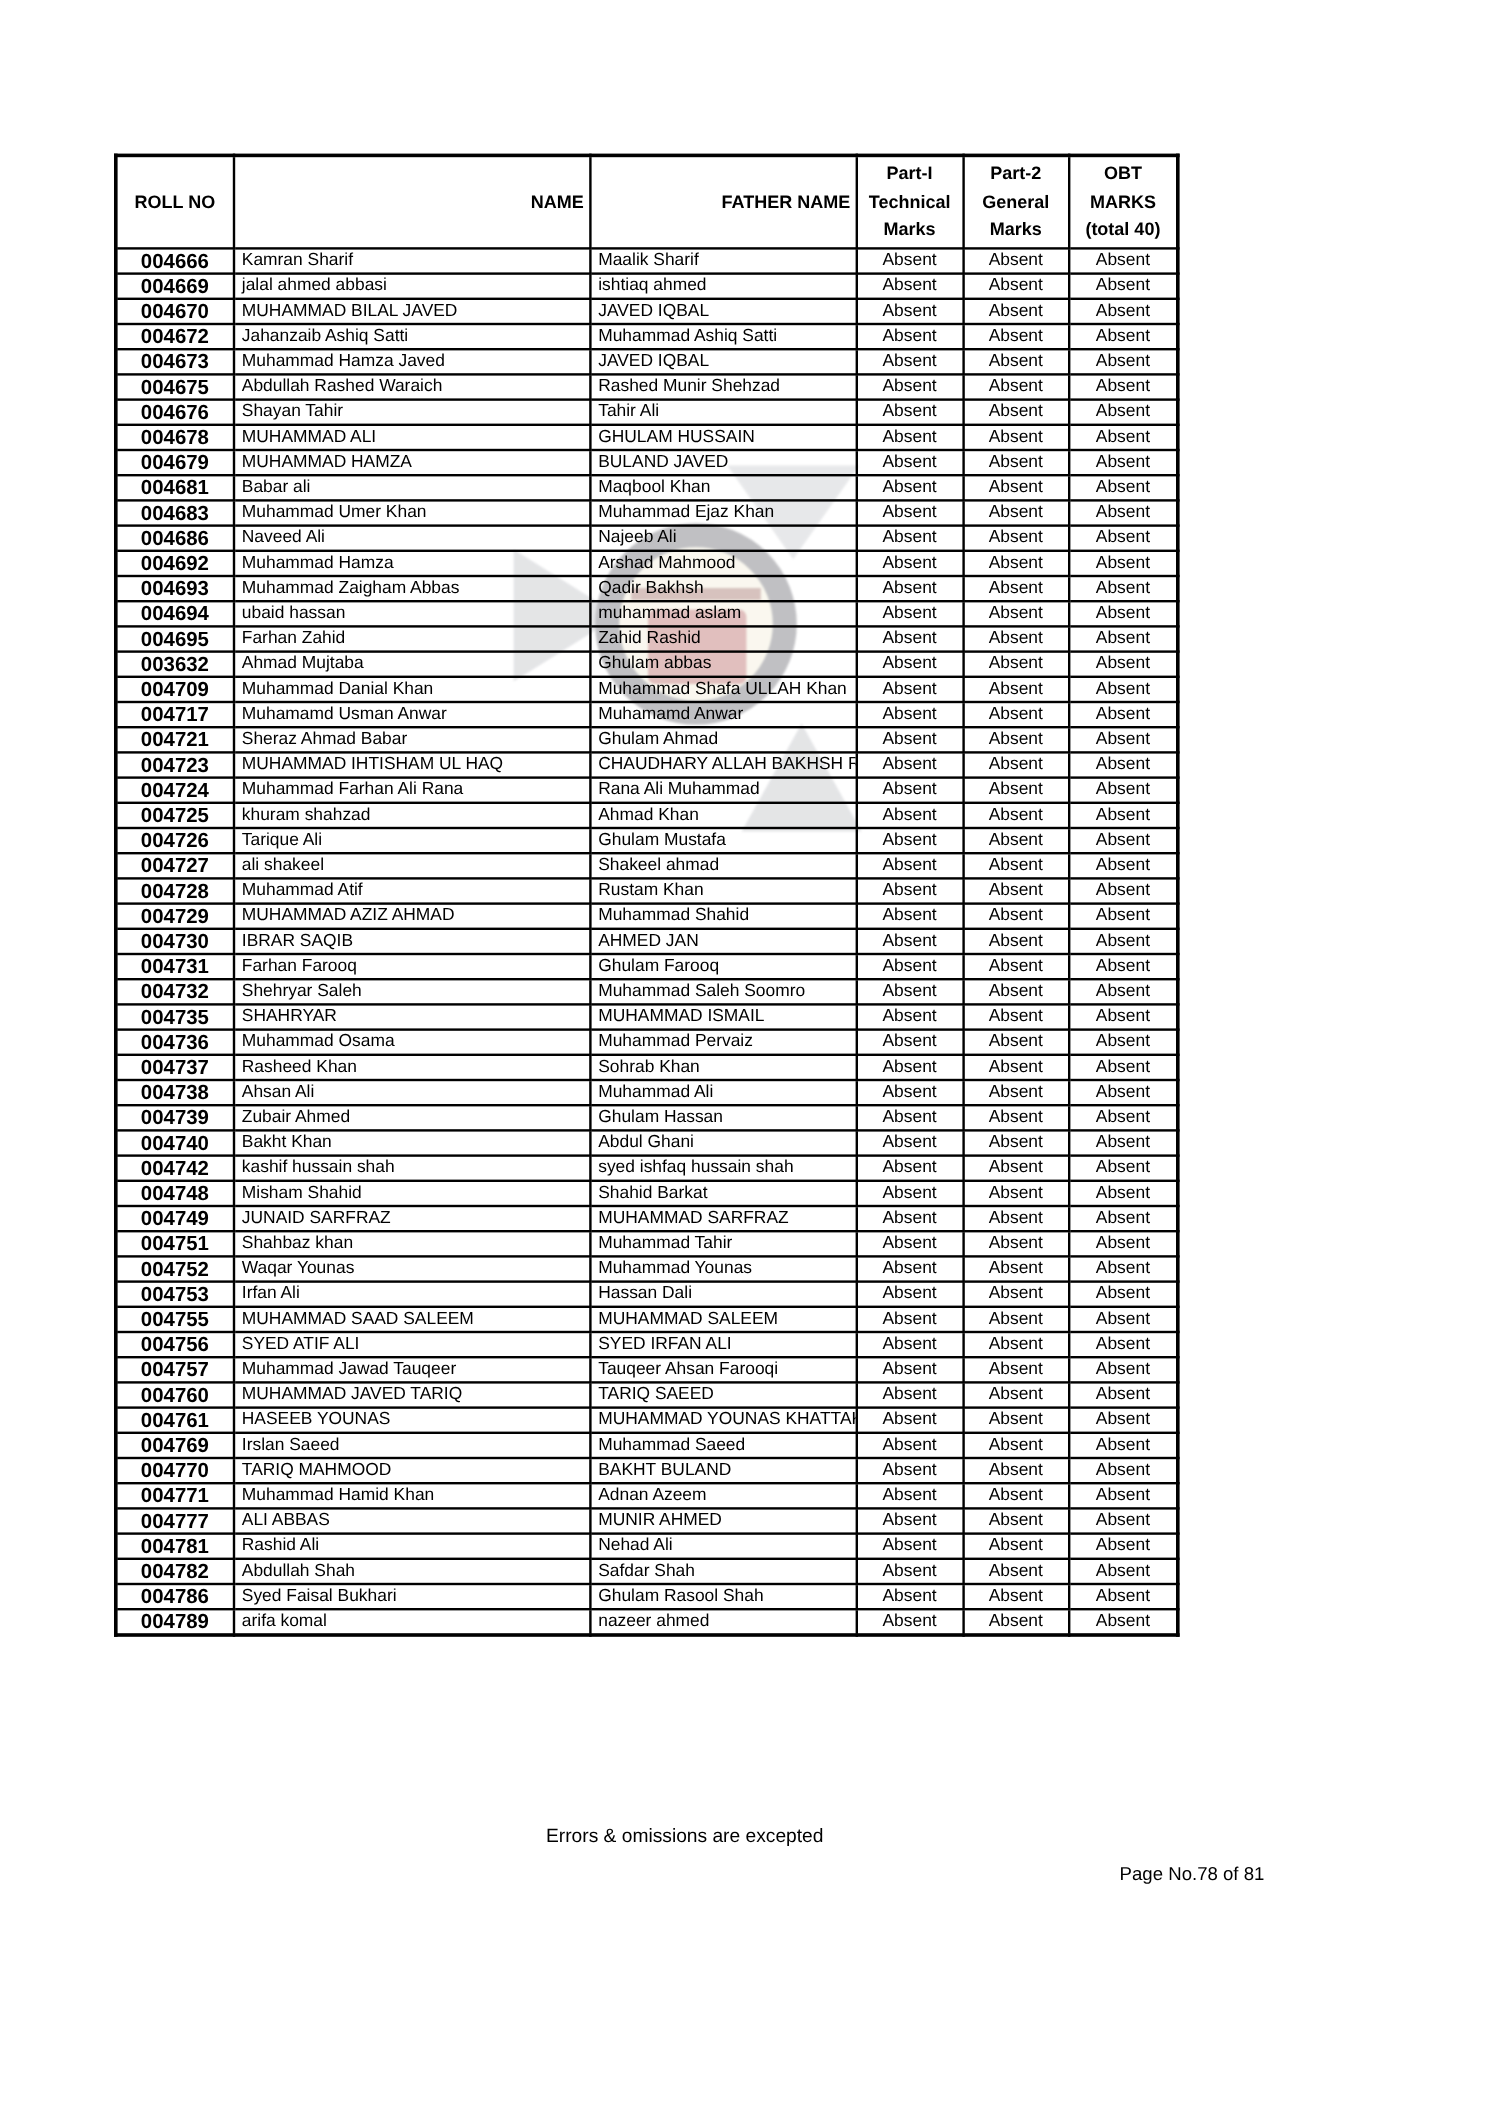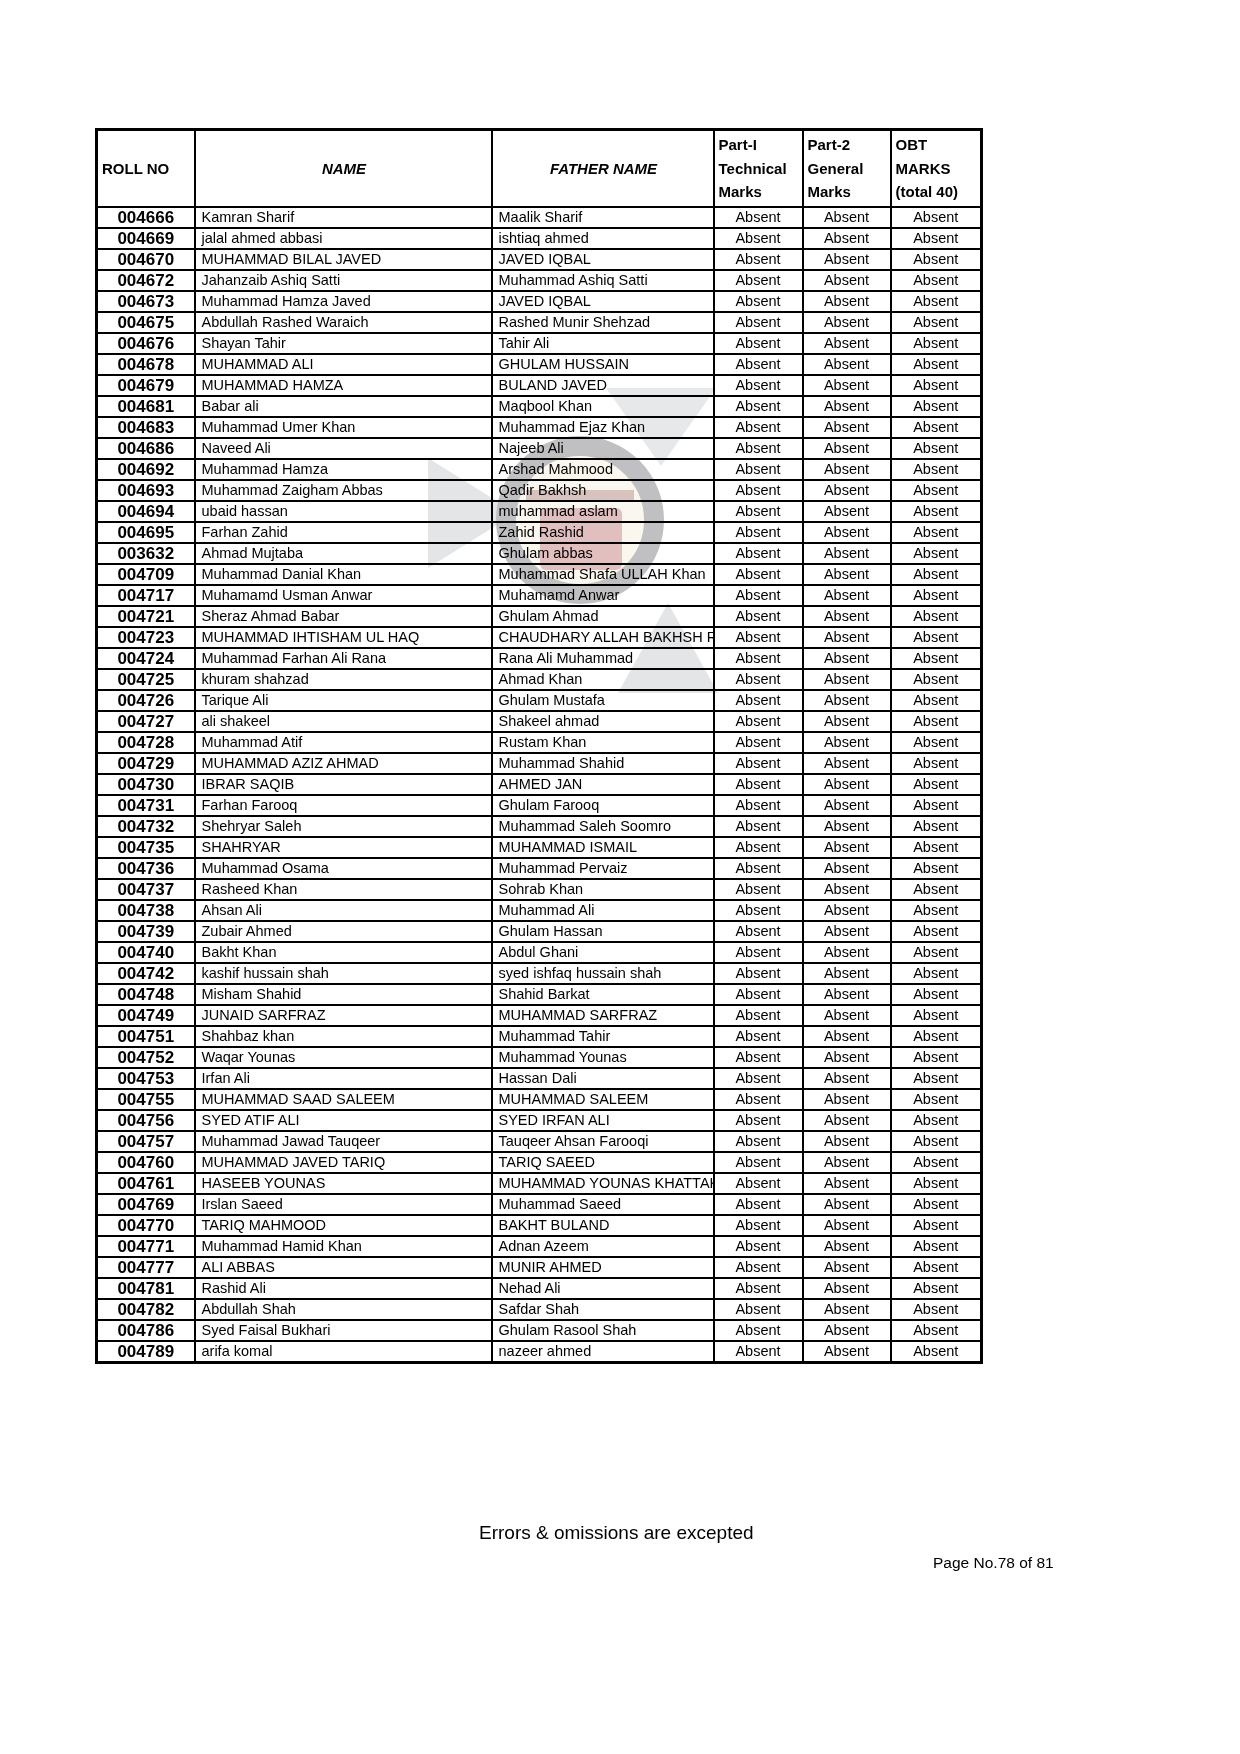--- a/index.html
+++ b/index.html
@@ -48,30 +48,30 @@
     position:absolute;left:95px;top:128px;width:885px;z-index:2;
     border-collapse:collapse;table-layout:fixed;background:transparent;
     border:3px solid #000;
   }
   .results th,.results td{
     border:2px solid #000;overflow:hidden;white-space:nowrap;
     background:transparent;box-sizing:border-box;
   }
   .results th{
     height:77px;font-size:15px;font-weight:bold;vertical-align:middle;
-    text-align:left;line-height:1.55;padding:0 4px;
-  }
-  .results th.h1,.results th.h2{text-align:center;padding-left:6px;font-style:italic;}
+    text-align:center;line-height:1.55;padding:0 4px;
+  }
+  .results th.h1,.results th.h2{text-align:right;padding-left:6px;}
   .results td{height:19.1px;font-size:14.5px;line-height:19px;padding:0 4px;}
   .results td.c0{text-align:center;font-weight:bold;font-size:17px;}
   .results td.c1,.results td.c2{text-align:left;padding-left:6px;}
   .results td.c3,.results td.c4,.results td.c5{text-align:center;}
 
   .footer-disclaimer{
-    position:absolute;left:455px;top:1522px;font-size:19px;z-index:2;margin-left:24px;
+    position:absolute;left:455px;top:1522px;font-size:16px;z-index:2;
   }
   .footer-page{
     position:absolute;left:933px;top:1554px;font-size:15.5px;z-index:2;
   }
 </style>
 </head>
 <body>
 
 <div class="page">
 

